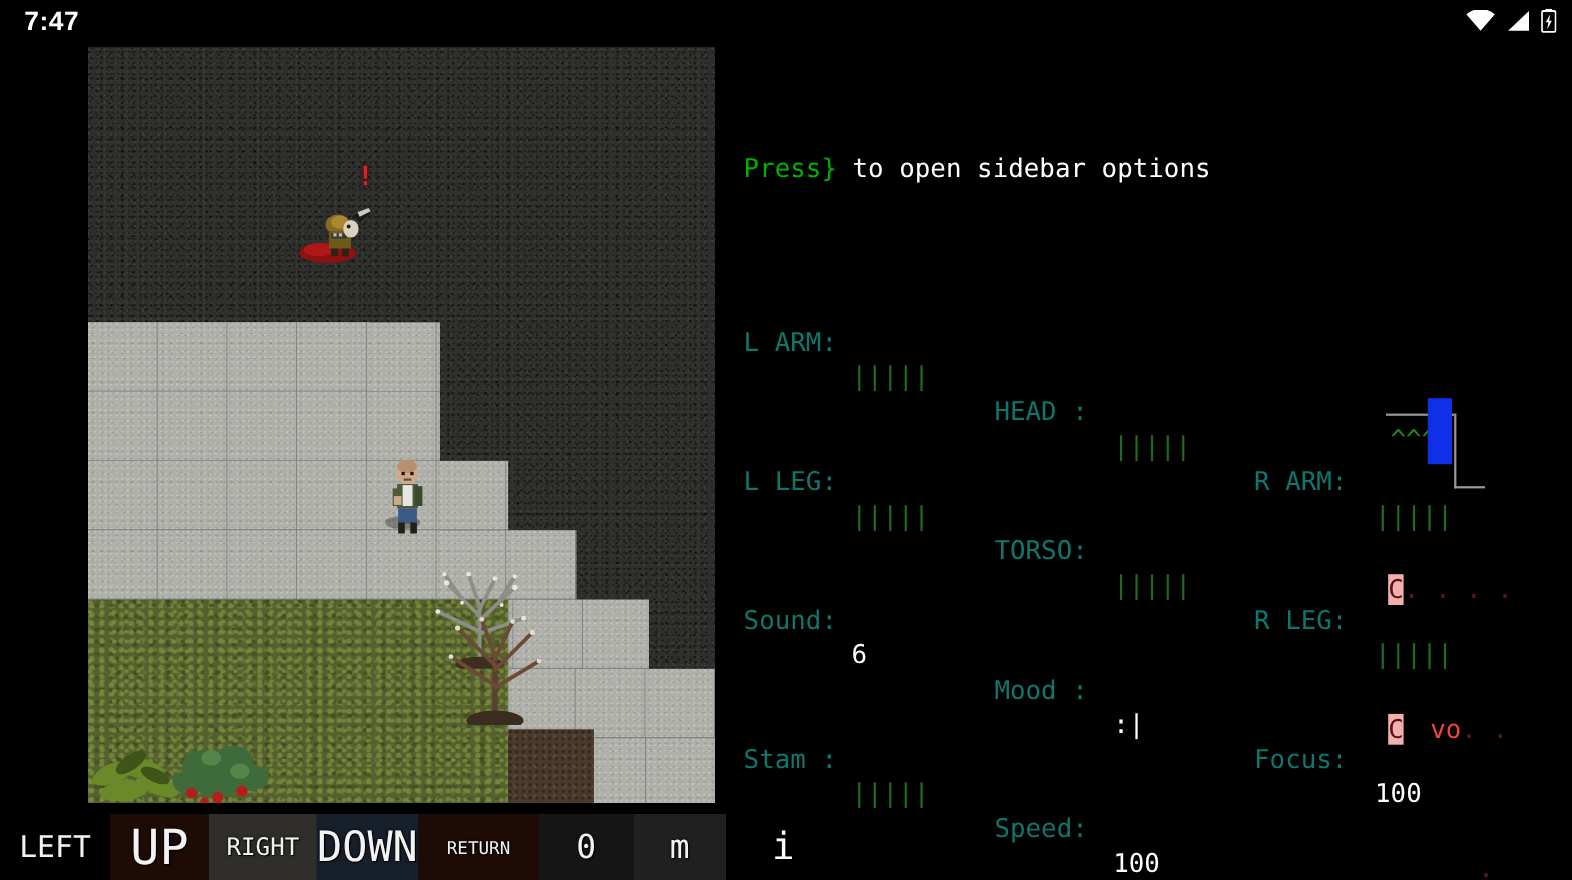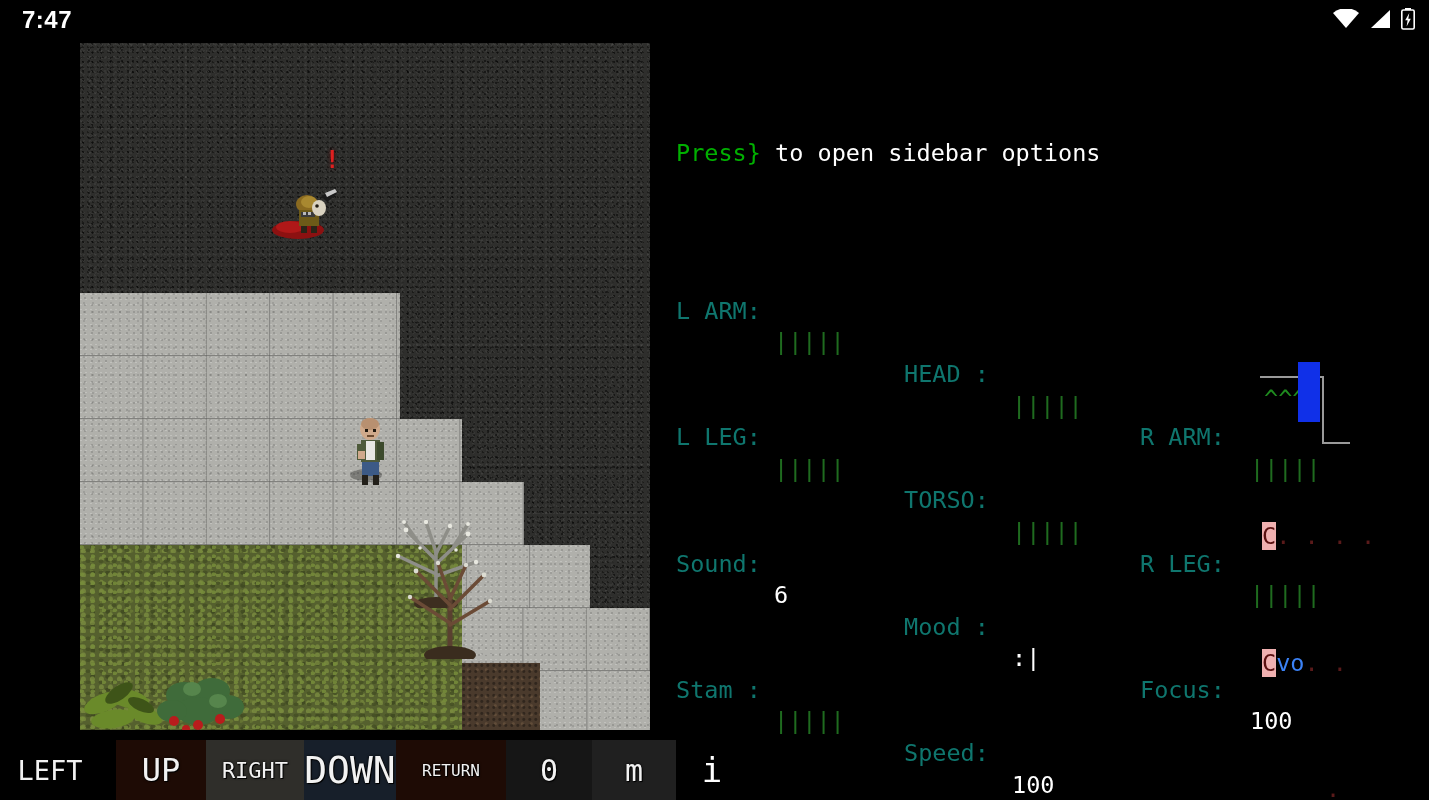--- a/index.html
+++ b/index.html
@@ -7,20 +7,21 @@
     width: 1429px; height: 800px;
     background: #000;
     overflow: hidden;
     font-family: "DejaVu Sans Mono", "Liberation Mono", monospace;
   }
   #screen {
     position: relative;
     width: 1429px; height: 800px;
     background: #000;
     overflow: hidden;
+    text-align: right;
   }
 
   
   #statusbar {
     position: absolute; left: 0; top: 0;
     width: 1429px; height: 38px;
     background: #000;
     z-index: 50;
   }
   #clock {
@@ -113,21 +114,21 @@
   }
   .vkey {
     height: 60px;
     display: flex; align-items: center; justify-content: center;
     color: #f2f2f2;
     font-family: "DejaVu Sans Mono", monospace;
     text-shadow: 0 0 3px #000, 1px 1px 0 #000;
     user-select: none;
   }
   #k-left  { width: 100px; font-size: 27px; background: rgba(0,0,0,.55); }
-  #k-up    { width: 90px;  font-size: 32px; background: rgba(60,22,10,.50); margin-left: 16px; }
+  #k-up    { width: 90px;  font-size: 44px; background: rgba(60,22,10,.50); }
   #k-right { width: 98px;  font-size: 22px; background: rgba(170,165,150,.28); }
   #k-down  { width: 92px;  font-size: 38px; background: rgba(70,95,130,.32); }
   #k-return{ width: 110px; font-size: 16px; background: rgba(60,22,10,.50); }
   #k-zero  { width: 86px;  font-size: 30px; background: rgba(40,40,40,.55); }
   #k-m     { width: 84px;  font-size: 30px; background: rgba(70,70,70,.45); }
 
   #k-info {
     position: absolute; left: 690px; top: 742px;
     width: 44px; height: 56px;
     display: flex; align-items: center; justify-content: center;
@@ -164,21 +165,21 @@
     position: absolute; left: 1262px; top: 300px;
     width: 96px; height: 160px;
     font-family: "DejaVu Sans Mono", monospace;
     font-size: 23.5px; line-height: 31.6px;
     white-space: pre;
     z-index: 12;
   }
   .mm-row { height: 31.6px; position: relative; white-space: pre; }
   .hl-pink { background: #f0b0b0; color: #5a1010; }
   .mm-dot { color: #5a1a1a; }
-  .mm-g   { color: #3b82f6; }
+  .mm-g   { color: #ef4444; padding-left: 24px; }
   #mm-blue {
     position: absolute; left: 36px; top: 62px;
     width: 22px; height: 60px; background: #1030e8; z-index: 13;
   }
   #mm-hline {
     position: absolute; left: -2px; top: 76px;
     width: 62px; height: 2px; background: #9a9a9a; z-index: 11;
   }
   #mm-vline {
     position: absolute; left: 60px; top: 76px;

